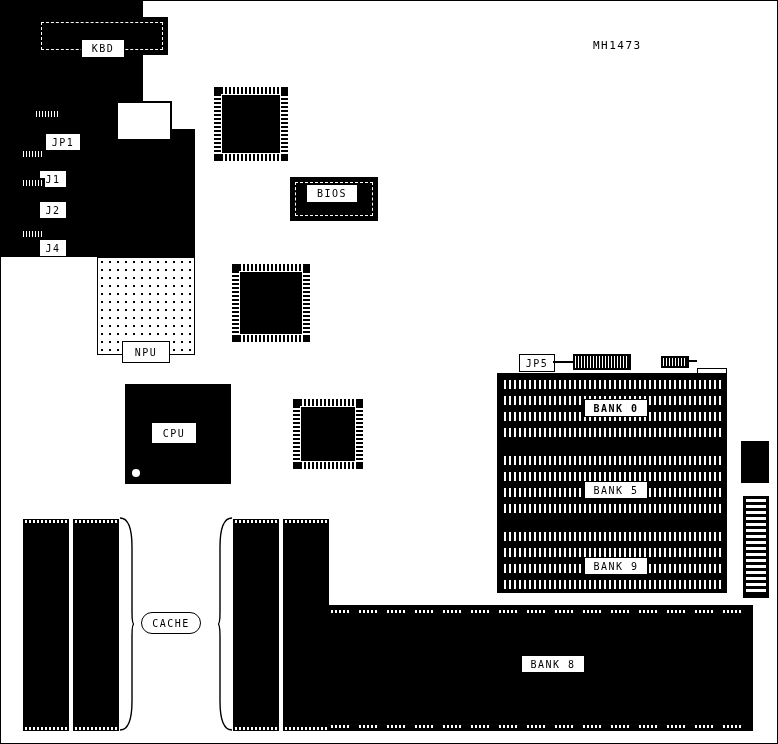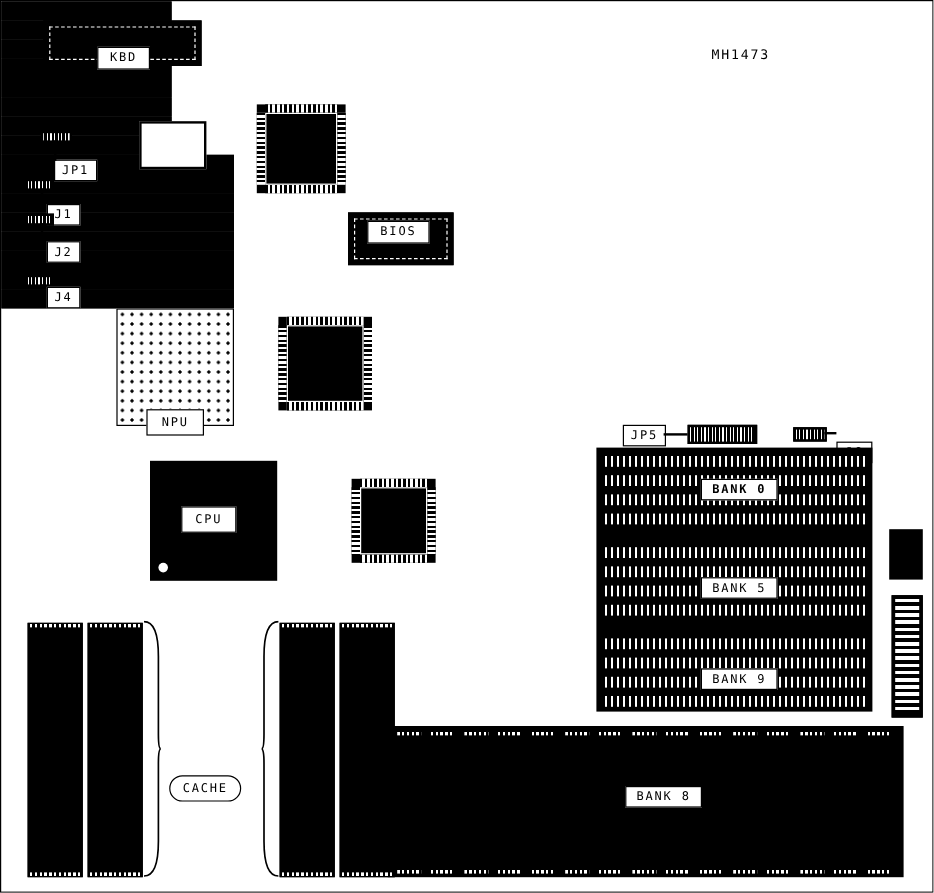--- a/index.html
+++ b/index.html
@@ -419,15 +419,15 @@
     <svg width="16" height="214" viewBox="0 0 16 214">
       <path d="M1 1 Q13 1 13 30 L13 95 Q13 107 15 107 Q13 107 13 119 L13 184 Q13 213 1 213" fill="none" stroke="#000" stroke-width="1.4"></path>
     </svg>
   </div>
   <div class="bracket" style="left:216px; top:516px; font-size:13px;">
     <svg width="16" height="214" viewBox="0 0 16 214">
       <path d="M15 1 Q3 1 3 30 L3 95 Q3 107 1 107 Q3 107 3 119 L3 184 Q3 213 15 213" fill="none" stroke="#000" stroke-width="1.4"></path>
     </svg>
   </div>
 
-  <div class="plate" style="left:140px; top:645px; width:58px; height:20px;border-radius:11px;">CACHE</div>
+  <div class="plate" style="left:140px; top:611px; width:58px; height:20px;border-radius:11px;">CACHE</div>
 
 </div>
 
 </body></html>

